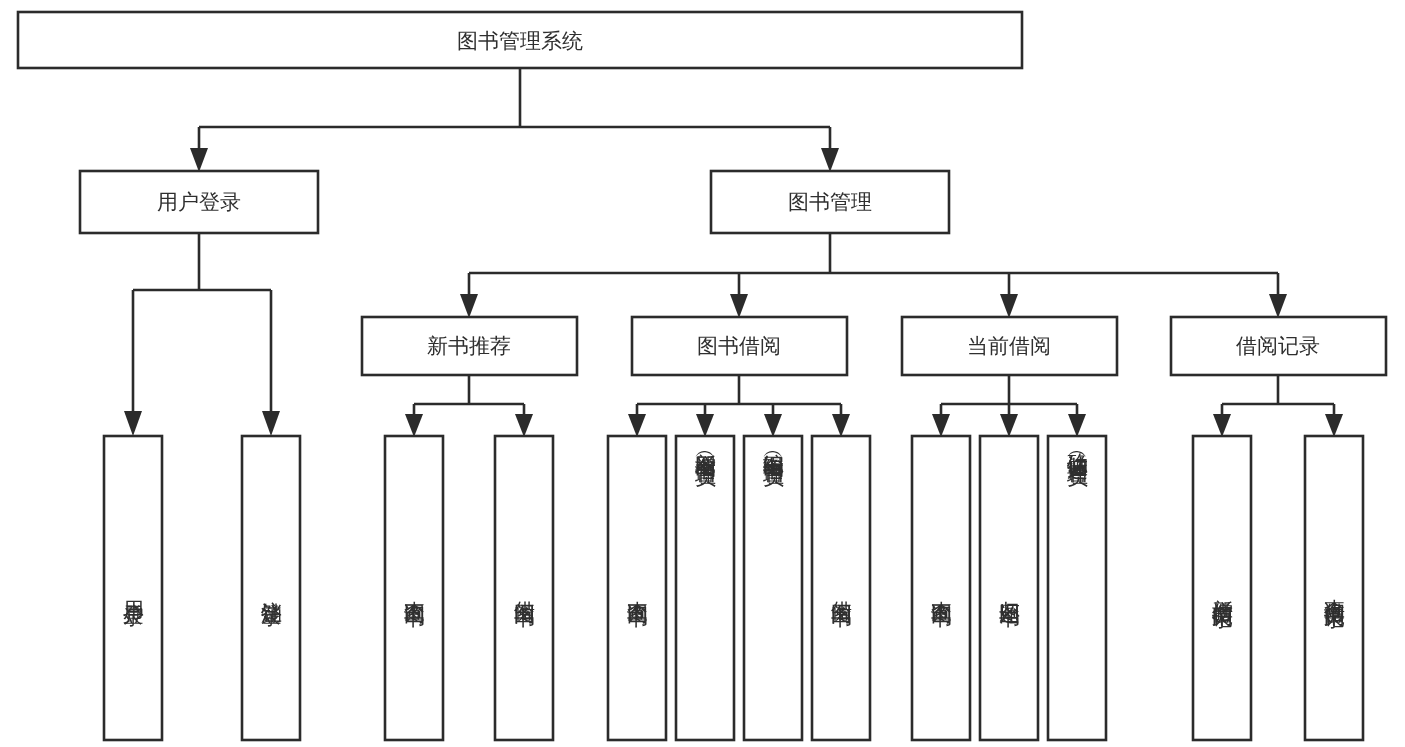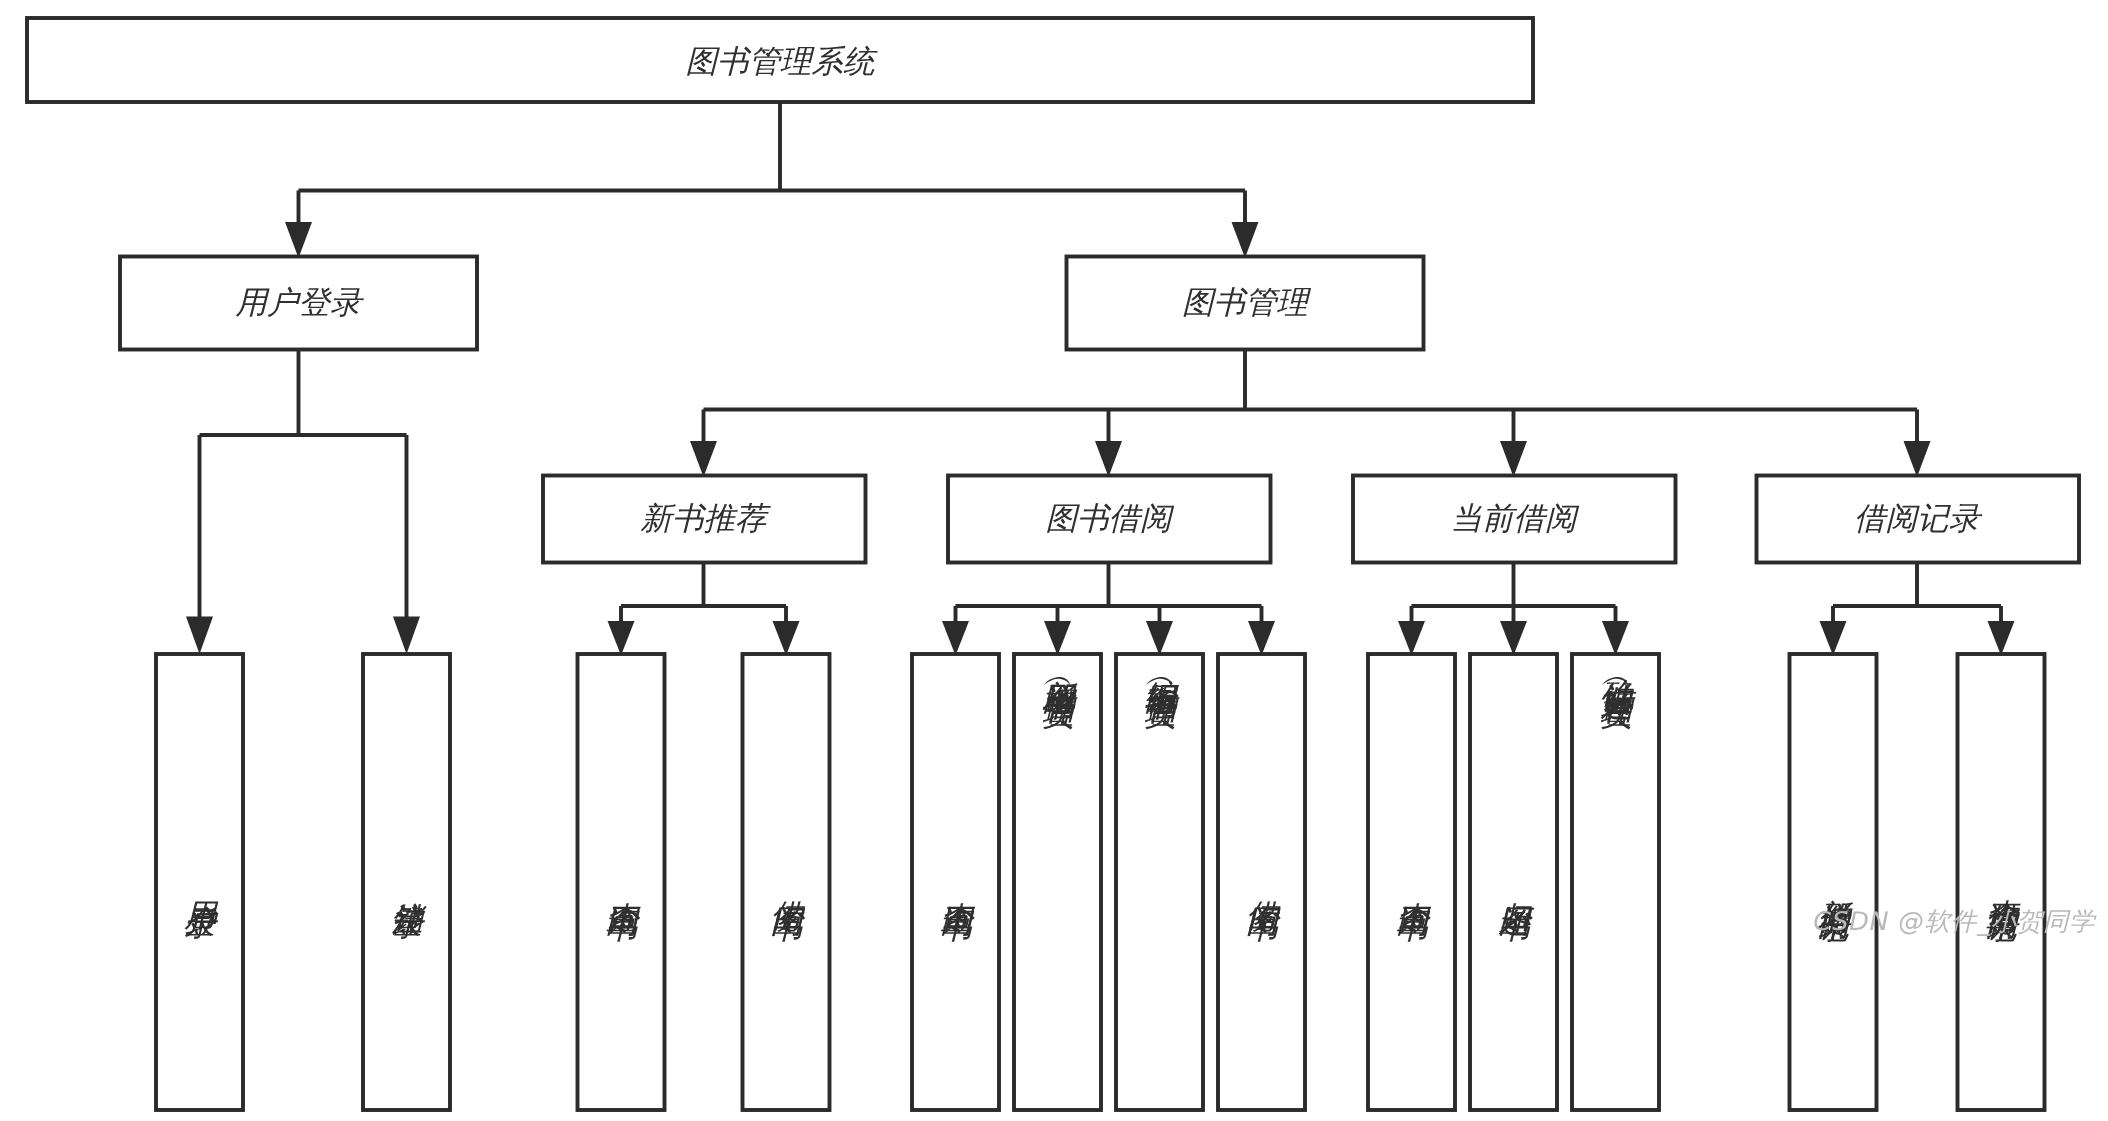--- a/index.html
+++ b/index.html
@@ -12,21 +12,20 @@
     height: 747px;
     font-family: "DejaVu Sans", "Liberation Sans", sans-serif;
     overflow: hidden;
     position: relative;
   }
   #diagram-root {
     position: relative;
     width: 1405px;
     height: 632px;
     background: #ffffff;
-    font-style: italic;
   }
   svg.diagram-canvas {
     position: absolute;
     left: 0;
     top: 0;
     width: 1405px;
     height: 747px;
   }
   .node-box {
     fill: #ffffff;
@@ -238,15 +237,14 @@
     <span class="leaf-label">确认归还（管理员）</span>
   </div>
 
   <div class="leaf-label-wrap" style="left:1193px; top:436px; width:58px; height:304px;">
     <span class="leaf-label">新增借阅记录</span>
   </div>
   <div class="leaf-label-wrap" style="left:1305px; top:436px; width:58px; height:304px;">
     <span class="leaf-label">查询借阅记录</span>
   </div>
 
-  <div class="watermark">CSDN @软件_小贺同学</div>
 
 </div>
 
 </body></html>

